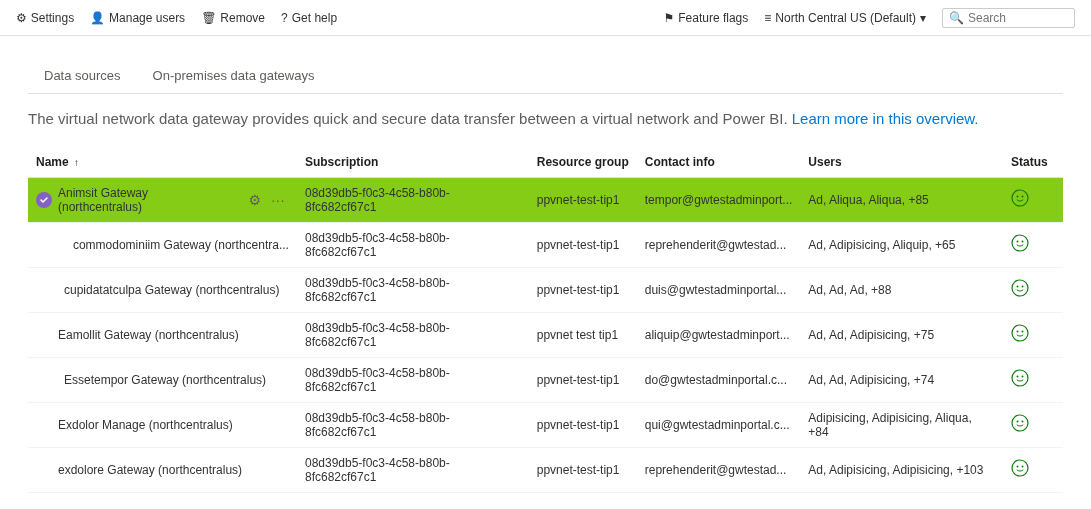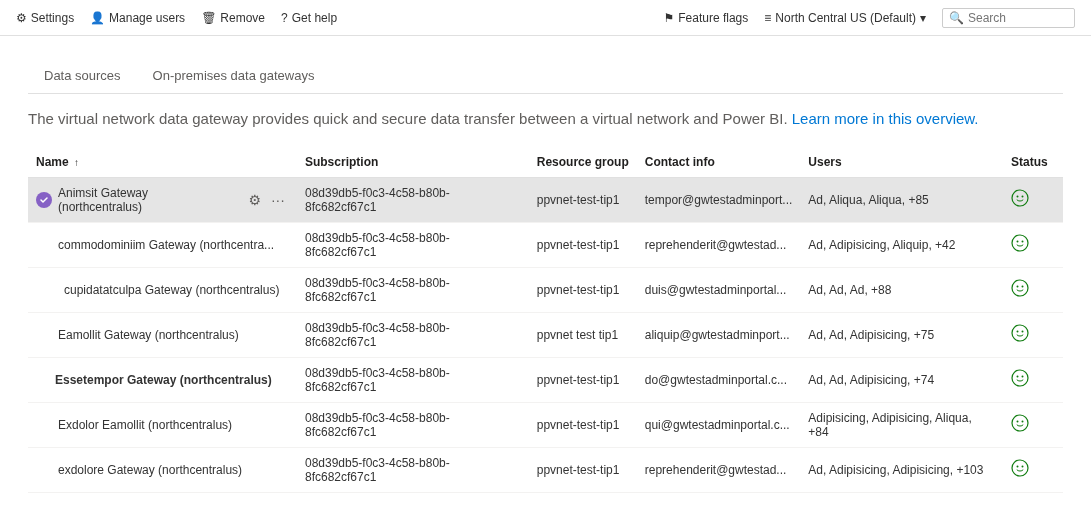--- a/index.html
+++ b/index.html
@@ -30,21 +30,21 @@
     .description a { color: #0078d4; text-decoration: none; }
 
     
     .data-table { width: 100%; border-collapse: collapse; }
     .data-table thead tr { border-bottom: 1px solid #e0e0e0; }
     .data-table thead th {
       text-align: left; padding: 8px 8px; font-weight: 600; font-size: 12px;
       color: #201f1e; white-space: nowrap;
     }
     .data-table tbody tr { border-bottom: 1px solid #f3f2f1; }
-    .data-table tbody tr.selected { background: #e5e5e5; }
+    .data-table tbody tr.selected { background: #84cc16; }
     .data-table tbody td { padding: 8px 8px; font-size: 12px; color: #333; vertical-align: middle; }
 
     .name-col { min-width: 180px; }
     .sub-col { min-width: 200px; }
     .rg-col { min-width: 100px; }
     .ci-col { min-width: 160px; }
     .users-col { min-width: 160px; }
     .status-col { min-width: 60px; }
 
     .gear-btn, .more-btn {
@@ -141,29 +141,29 @@
           <td class="users-col">Ad, Aliqua, Aliqua, +85</td>
           <td class="status-col"><span style="font-size: 16px; color: rgb(16, 124, 16); display: inline-block;"><svg width="18" height="18" viewBox="0 0 18 18">
                 <circle cx="9" cy="9" r="8" fill="none" stroke="#107c10" stroke-width="1.2"></circle>
                 <circle cx="6.5" cy="7.5" r="1" fill="#107c10"></circle>
                 <circle cx="11.5" cy="7.5" r="1" fill="#107c10"></circle>
                 <path d="M6 11c1 1.5 5 1.5 6 0" fill="none" stroke="#107c10" stroke-width="1" stroke-linecap="round"></path>
               </svg></span></td>
         </tr>
         <tr>
           <td class="name-col">
-            <div style="display: flex; align-items: center; gap: 6px;">
+            <div style="display: flex; align-items: center; gap: 6px; text-align: right;">
               <span style="width: 16px; height: 16px; flex-shrink: 0; display: inline-block;"></span>
               <span style="flex: 1 1 0%;">commodominiim Gateway (northcentra...</span>
             </div>
           </td>
           <td class="sub-col">08d39db5-f0c3-4c58-b80b-8fc682cf67c1</td>
           <td class="rg-col">ppvnet-test-tip1</td>
           <td class="ci-col">reprehenderit@gwtestad...</td>
-          <td class="users-col">Ad, Adipisicing, Aliquip, +42</td>
+          <td class="users-col">Ad, Adipisicing, Aliquip, +65</td>
           <td class="status-col"><span style="font-size: 16px; color: rgb(16, 124, 16); display: inline-block;"><svg width="18" height="18" viewBox="0 0 18 18">
                 <circle cx="9" cy="9" r="8" fill="none" stroke="#107c10" stroke-width="1.2"></circle>
                 <circle cx="6.5" cy="7.5" r="1" fill="#107c10"></circle>
                 <circle cx="11.5" cy="7.5" r="1" fill="#107c10"></circle>
                 <path d="M6 11c1 1.5 5 1.5 6 0" fill="none" stroke="#107c10" stroke-width="1" stroke-linecap="round"></path>
               </svg></span></td>
         </tr>
         <tr>
           <td class="name-col">
             <div style="display: flex; align-items: center; gap: 12px;">
@@ -195,41 +195,41 @@
           <td class="users-col">Ad, Ad, Adipisicing, +75</td>
           <td class="status-col"><span style="font-size: 16px; color: rgb(16, 124, 16); display: inline-block;"><svg width="18" height="18" viewBox="0 0 18 18">
                 <circle cx="9" cy="9" r="8" fill="none" stroke="#107c10" stroke-width="1.2"></circle>
                 <circle cx="6.5" cy="7.5" r="1" fill="#107c10"></circle>
                 <circle cx="11.5" cy="7.5" r="1" fill="#107c10"></circle>
                 <path d="M6 11c1 1.5 5 1.5 6 0" fill="none" stroke="#107c10" stroke-width="1" stroke-linecap="round"></path>
               </svg></span></td>
         </tr>
         <tr>
           <td class="name-col">
-            <div style="display: flex; align-items: center; gap: 3px; font-weight: bold;">
+            <div style="display: flex; align-items: center; gap: 12px;">
               <span style="width: 16px; height: 16px; flex-shrink: 0; display: inline-block;"></span>
               <span style="flex: 1 1 0%;">Essetempor Gateway (northcentralus)</span>
             </div>
           </td>
           <td class="sub-col">08d39db5-f0c3-4c58-b80b-8fc682cf67c1</td>
           <td class="rg-col">ppvnet-test-tip1</td>
           <td class="ci-col">do@gwtestadminportal.c...</td>
           <td class="users-col">Ad, Ad, Adipisicing, +74</td>
           <td class="status-col"><span style="font-size: 16px; color: rgb(16, 124, 16); display: inline-block;"><svg width="18" height="18" viewBox="0 0 18 18">
                 <circle cx="9" cy="9" r="8" fill="none" stroke="#107c10" stroke-width="1.2"></circle>
                 <circle cx="6.5" cy="7.5" r="1" fill="#107c10"></circle>
                 <circle cx="11.5" cy="7.5" r="1" fill="#107c10"></circle>
                 <path d="M6 11c1 1.5 5 1.5 6 0" fill="none" stroke="#107c10" stroke-width="1" stroke-linecap="round"></path>
               </svg></span></td>
         </tr>
         <tr>
           <td class="name-col">
             <div style="display: flex; align-items: center; gap: 6px;">
               <span style="width: 16px; height: 16px; flex-shrink: 0; display: inline-block;"></span>
-              <span style="flex: 1 1 0%;">Exdolor Eamollit (northcentralus)</span>
+              <span style="flex: 1 1 0%;">Exdolor Manage (northcentralus)</span>
             </div>
           </td>
           <td class="sub-col">08d39db5-f0c3-4c58-b80b-8fc682cf67c1</td>
           <td class="rg-col">ppvnet-test-tip1</td>
           <td class="ci-col">qui@gwtestadminportal.c...</td>
           <td class="users-col">Adipisicing, Adipisicing, Aliqua, +84</td>
           <td class="status-col"><span style="font-size: 16px; color: rgb(16, 124, 16); display: inline-block;"><svg width="18" height="18" viewBox="0 0 18 18">
                 <circle cx="9" cy="9" r="8" fill="none" stroke="#107c10" stroke-width="1.2"></circle>
                 <circle cx="6.5" cy="7.5" r="1" fill="#107c10"></circle>
                 <circle cx="11.5" cy="7.5" r="1" fill="#107c10"></circle>

